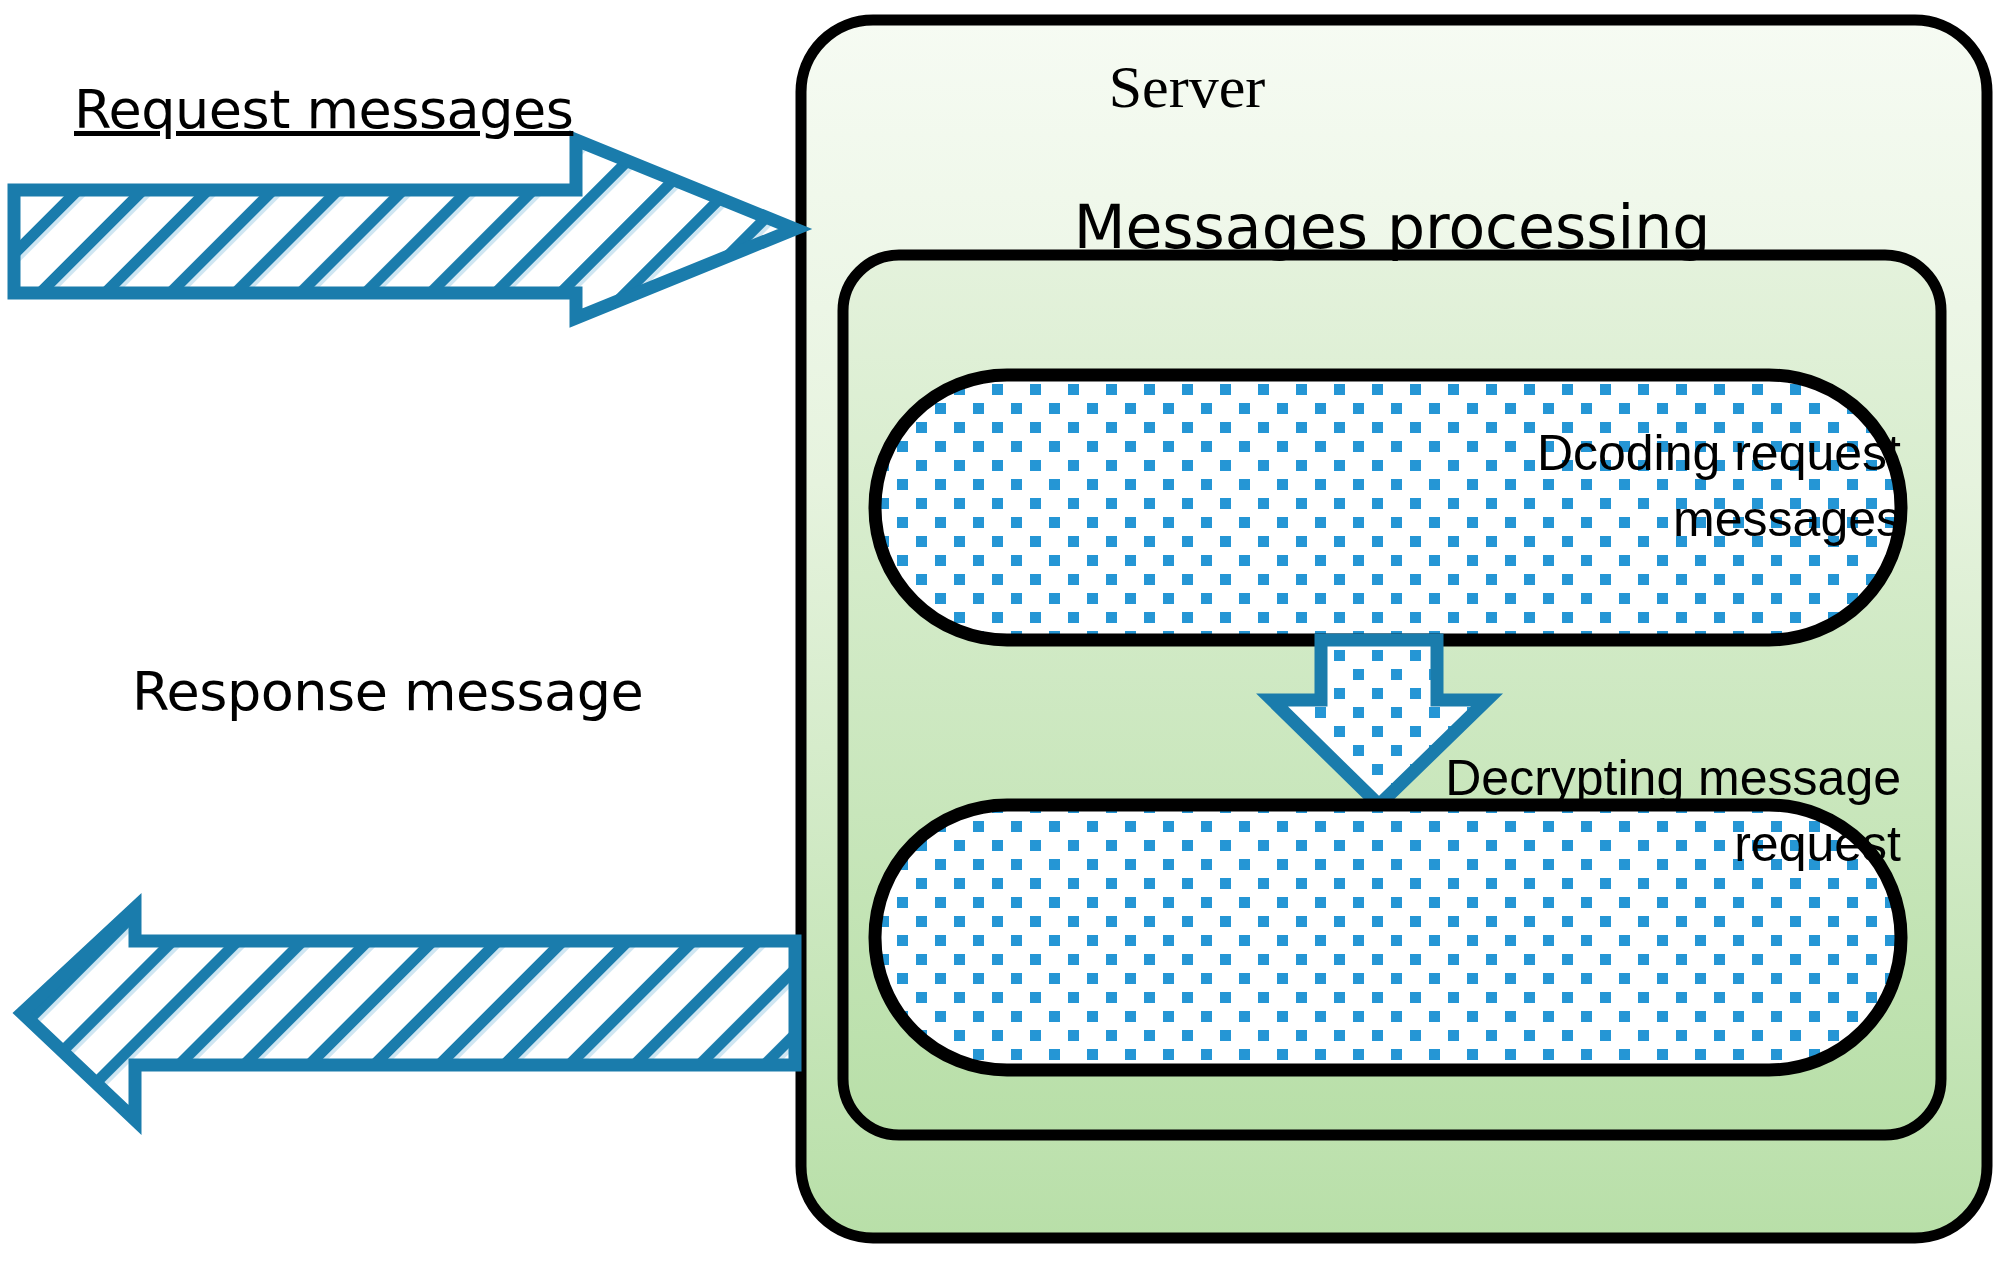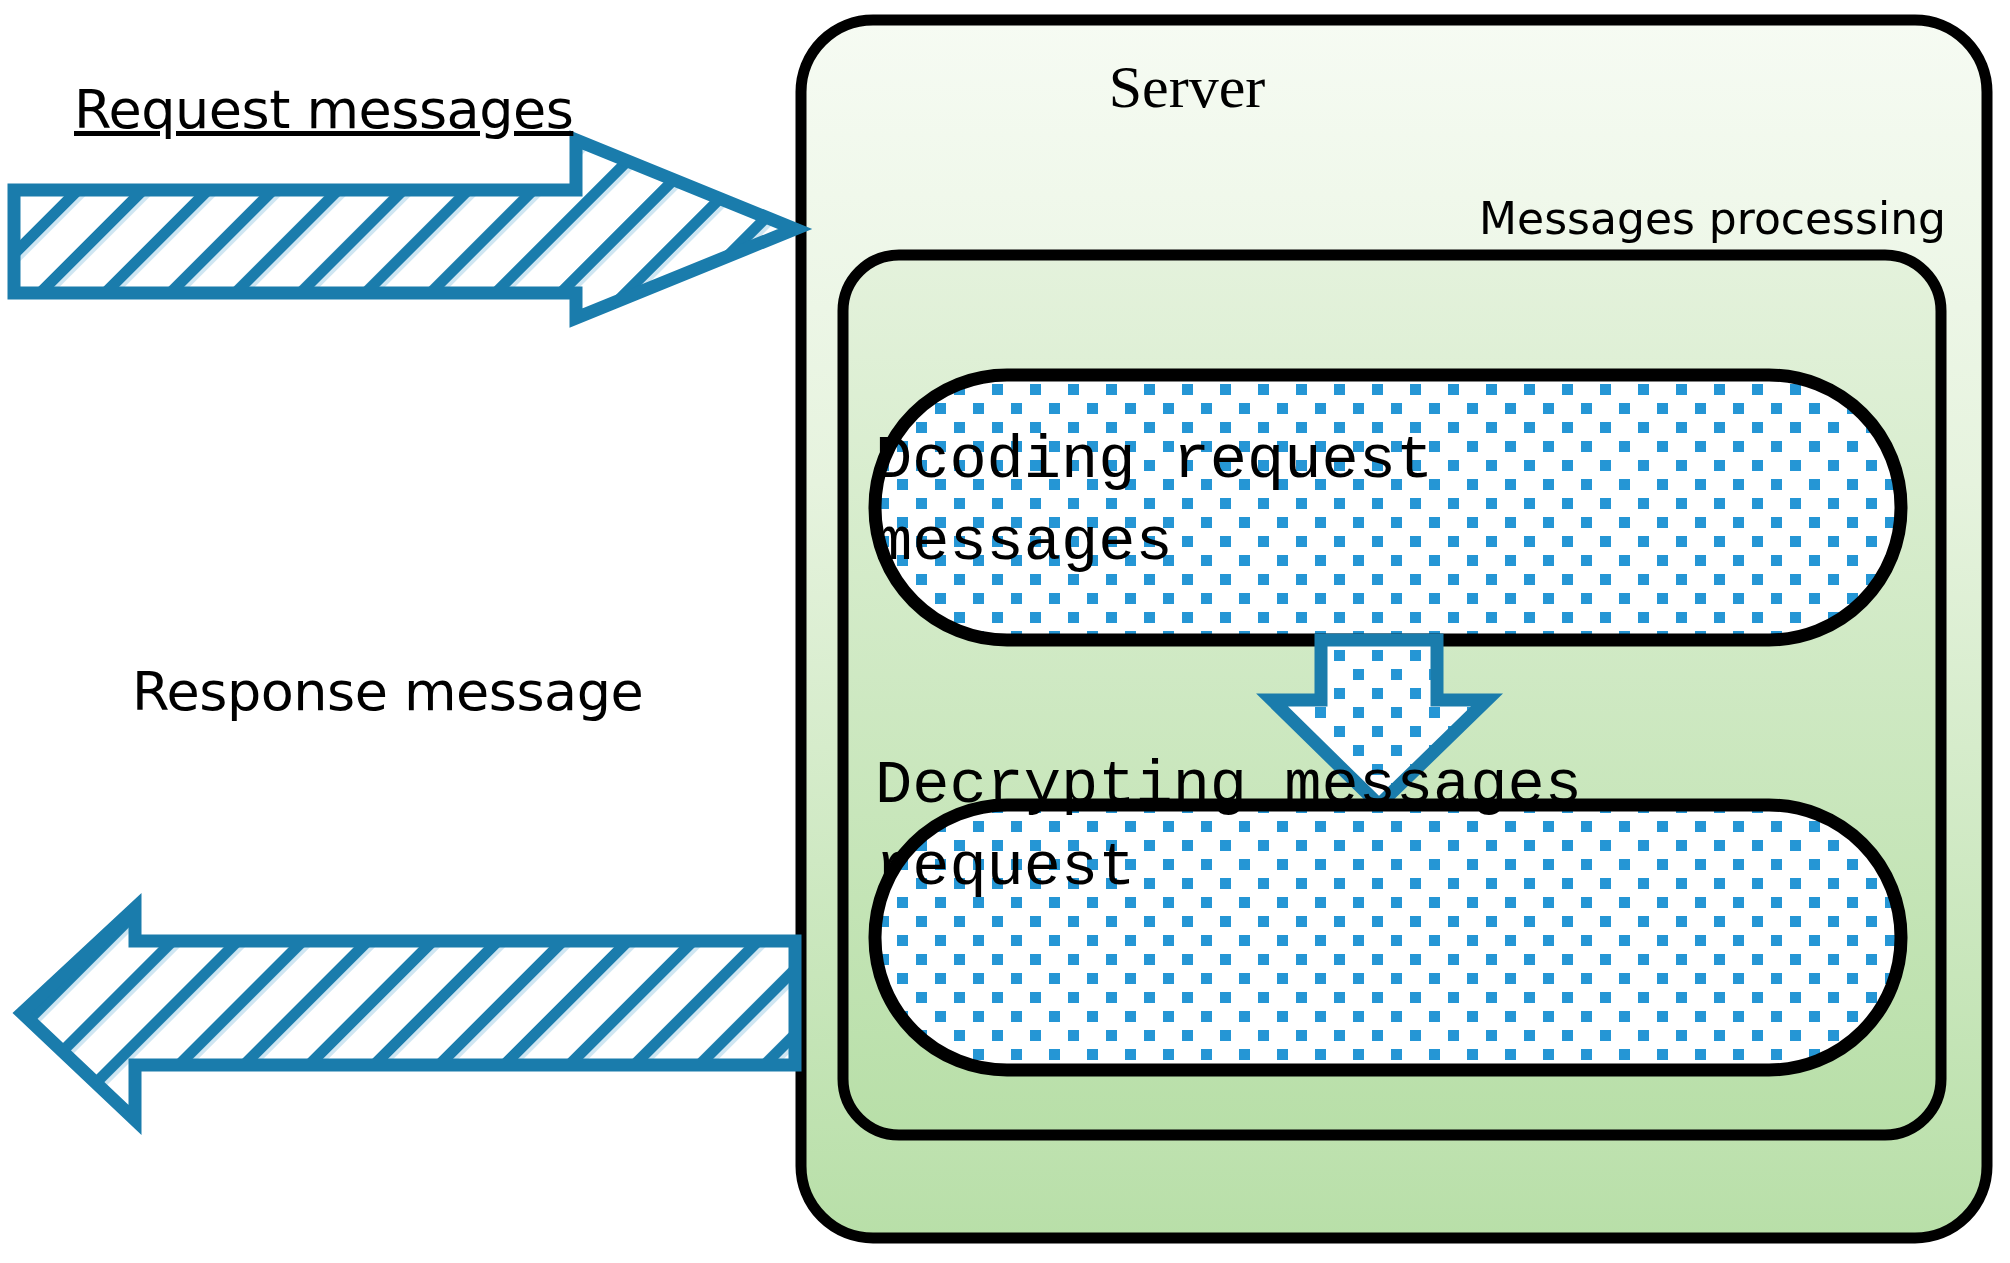--- a/index.html
+++ b/index.html
@@ -50,33 +50,33 @@
     font-weight: 400;
     left: 0; right: 0;
     top: 56px;
     width: 2010px;
     text-align: center;
     text-indent: 364px;
   }
 
   #processing-title {
     font-family: "DejaVu Sans", "Liberation Sans", sans-serif;
-    font-size: 44px;
+    font-size: 60px;
     left: 838px;
     top: 196px;
     width: 1108px;
-    text-align: right;
+    text-align: center;
     white-space: nowrap;
   }
 
   .box-text {
     position: absolute;
-    font-family: Liberation Mono, monospace;
-    font-size: 62px;
-    text-align: left;
+    font-family: Liberation Sans, sans-serif;
+    font-size: 50px;
+    text-align: right;
     color: #000;
     line-height: 1.32;
     pointer-events: none;
   }
   #decode-text  { left: 875px; top: 420px; width: 1026px; }
   #decrypt-text { left: 875px; top: 745px; width: 1026px; }
 </style>
 </head>
 <body>
 
@@ -129,16 +129,16 @@
   <div class="lbl" id="server-title">Server</div>
 
   <div class="lbl" id="processing-title">Messages processing</div>
 
   <div class="box-text" id="decode-text">
     <div>Dcoding request</div>
     <div>messages</div>
   </div>
 
   <div class="box-text" id="decrypt-text">
-    <div>Decrypting messages</div>
+    <div>Decrypting message</div>
     <div>request</div>
   </div>
 </div>
 
 </body></html>

